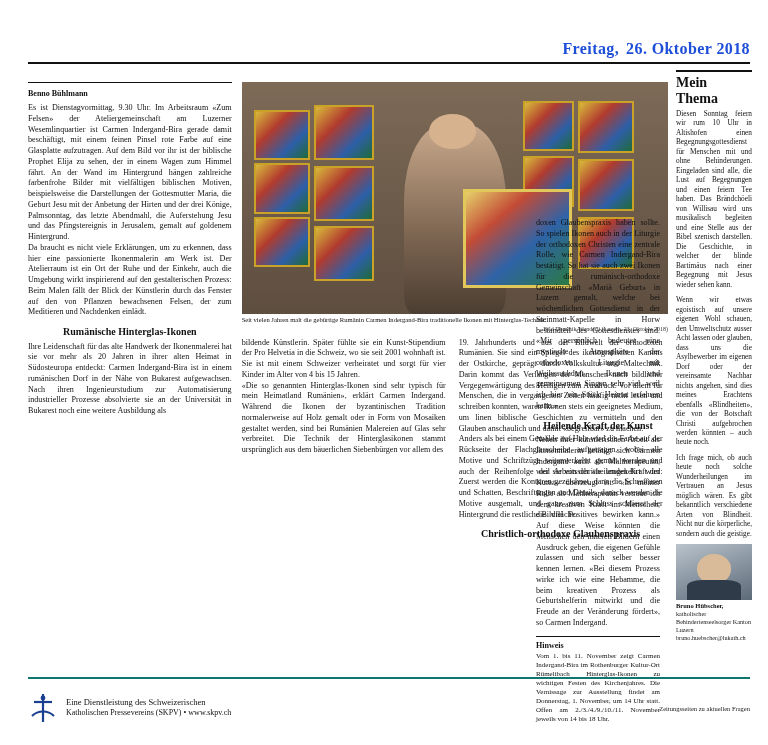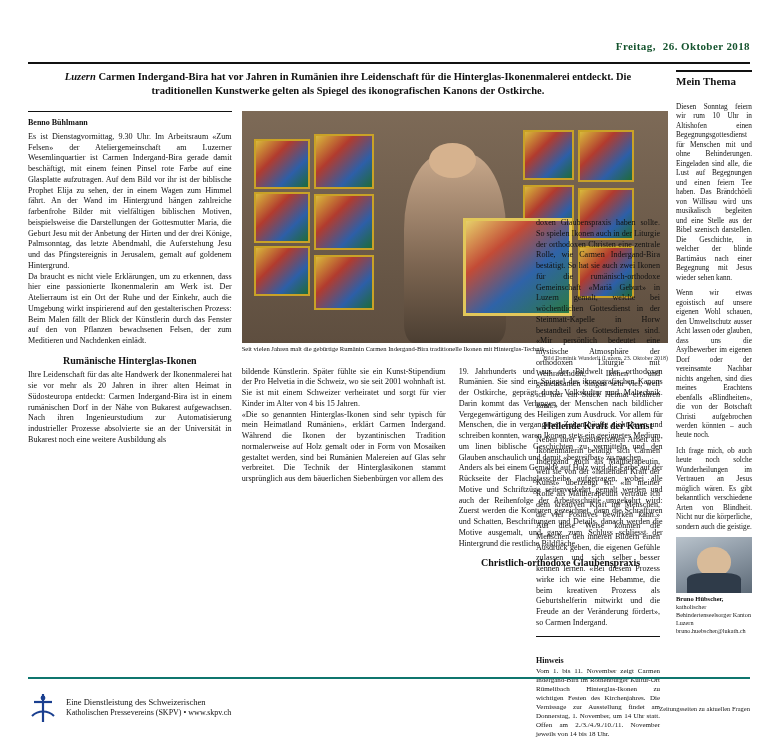--- a/index.html
+++ b/index.html
@@ -22,24 +22,24 @@
     box-sizing: border-box;
     padding: 0;
   }
 
   
   .dateline {
     position: absolute;
     top: 40px;
     right: 18px;
     font-family: "Liberation Serif", serif;
-    font-size: 11px;
+    font-size: 16px;
     font-weight: bold;
     letter-spacing: 0.4px;
-    color: #14532d;
+    color: #1d4ed8;
   }
   .dateline .day { margin-right: 7px; }
 
   .rule-top {
     position: absolute;
     left: 28px;
     right: 18px;
     top: 62px;
     height: 2px;
     background: #111;
@@ -142,23 +142,23 @@
     position: absolute;
     left: 676px;
     top: 70px;
     width: 76px;
   }
   .rail-rule {
     border-top: 2px solid #111;
     margin-bottom: 3px;
   }
   .rail-kicker {
-    font-size: 11px;
-    font-weight: bold;
-    margin-bottom: 15px;
+    font-size: 14px;
+    font-weight: bold;
+    margin-bottom: 2px;
   }
   .rail-title {
     font-size: 14px;
     font-weight: bold;
     font-style: italic;
     line-height: 1.1;
     margin-bottom: 7px;
   }
   .rail-text {
     font-size: 7.3px;
@@ -183,21 +183,21 @@
   .rail-author-role {
     font-size: 6.2px;
     line-height: 1.25;
     color: #222;
   }
 
   
   .hinweis {
     border-top: 1.5px solid #111;
     margin-top: 7px;
-    padding-top: 19px;
+    padding-top: 4px;
   }
   .hinweis-title {
     font-size: 8px;
     font-weight: bold;
     margin-bottom: 2px;
   }
   .hinweis-text {
     font-size: 7px;
     line-height: 1.3;
     text-align: justify;
@@ -315,24 +315,20 @@
 <div class="page">
 
   <div class="dateline">
     <span class="day">Freitag,</span><span>26. Oktober 2018</span>
   </div>
   <div class="rule-top"></div>
 
   <div class="main">
 
 
-    <div class="lead">
-      <span class="place">Luzern</span>
-      <span>Carmen Indergand-Bira hat vor Jahren in Rumänien ihre Leidenschaft für die Hinterglas-Ikonenmalerei entdeckt. Die traditionellen Kunstwerke gelten als Spiegel des ikonografischen Kanons der Ostkirche.</span>
-    </div>
 
     <div class="cols">
 
       <div class="col">
         <div class="byline-rule"></div>
         <div class="byline">Benno Bühlmann</div>
         <div class="body-text">
           <p>Es ist Dienstagvormittag, 9.30 Uhr. Im Arbeitsraum «Zum Felsen» der Ateliergemeinschaft am Luzerner Wesemlinquartier ist Carmen Indergand-Bira gerade damit beschäftigt, mit einem feinen Pinsel rote Farbe auf eine Glasplatte aufzutragen. Auf dem Bild vor ihr ist der biblische Prophet Elija zu sehen, der in einem Wagen zum Himmel fährt. An der Wand im Hintergrund hängen zahlreiche farbenfrohe Bilder mit vielfältigen biblischen Motiven, beispielsweise die Darstellungen der Gottesmutter Maria, die Geburt Jesu mit der Anbetung der Hirten und der drei Könige, Palmsonntag, das letzte Abendmahl, die Auferstehung Jesu und das Pfingstereignis in Jerusalem, gemalt auf goldenem Hintergrund.</p>
           <p>Da braucht es nicht viele Erklärungen, um zu erkennen, dass hier eine passionierte Ikonenmalerin am Werk ist. Der Atelierraum ist ein Ort der Ruhe und der Einkehr, auch die Umgebung wirkt inspirierend auf den gestalterischen Prozess: Beim Malen fällt der Blick der Künstlerin durch das Fenster auf den von Pflanzen bewachsenen Felsen, der zum Meditieren und Nachdenken einlädt.</p>
           <div class="subhead">Rumänische

